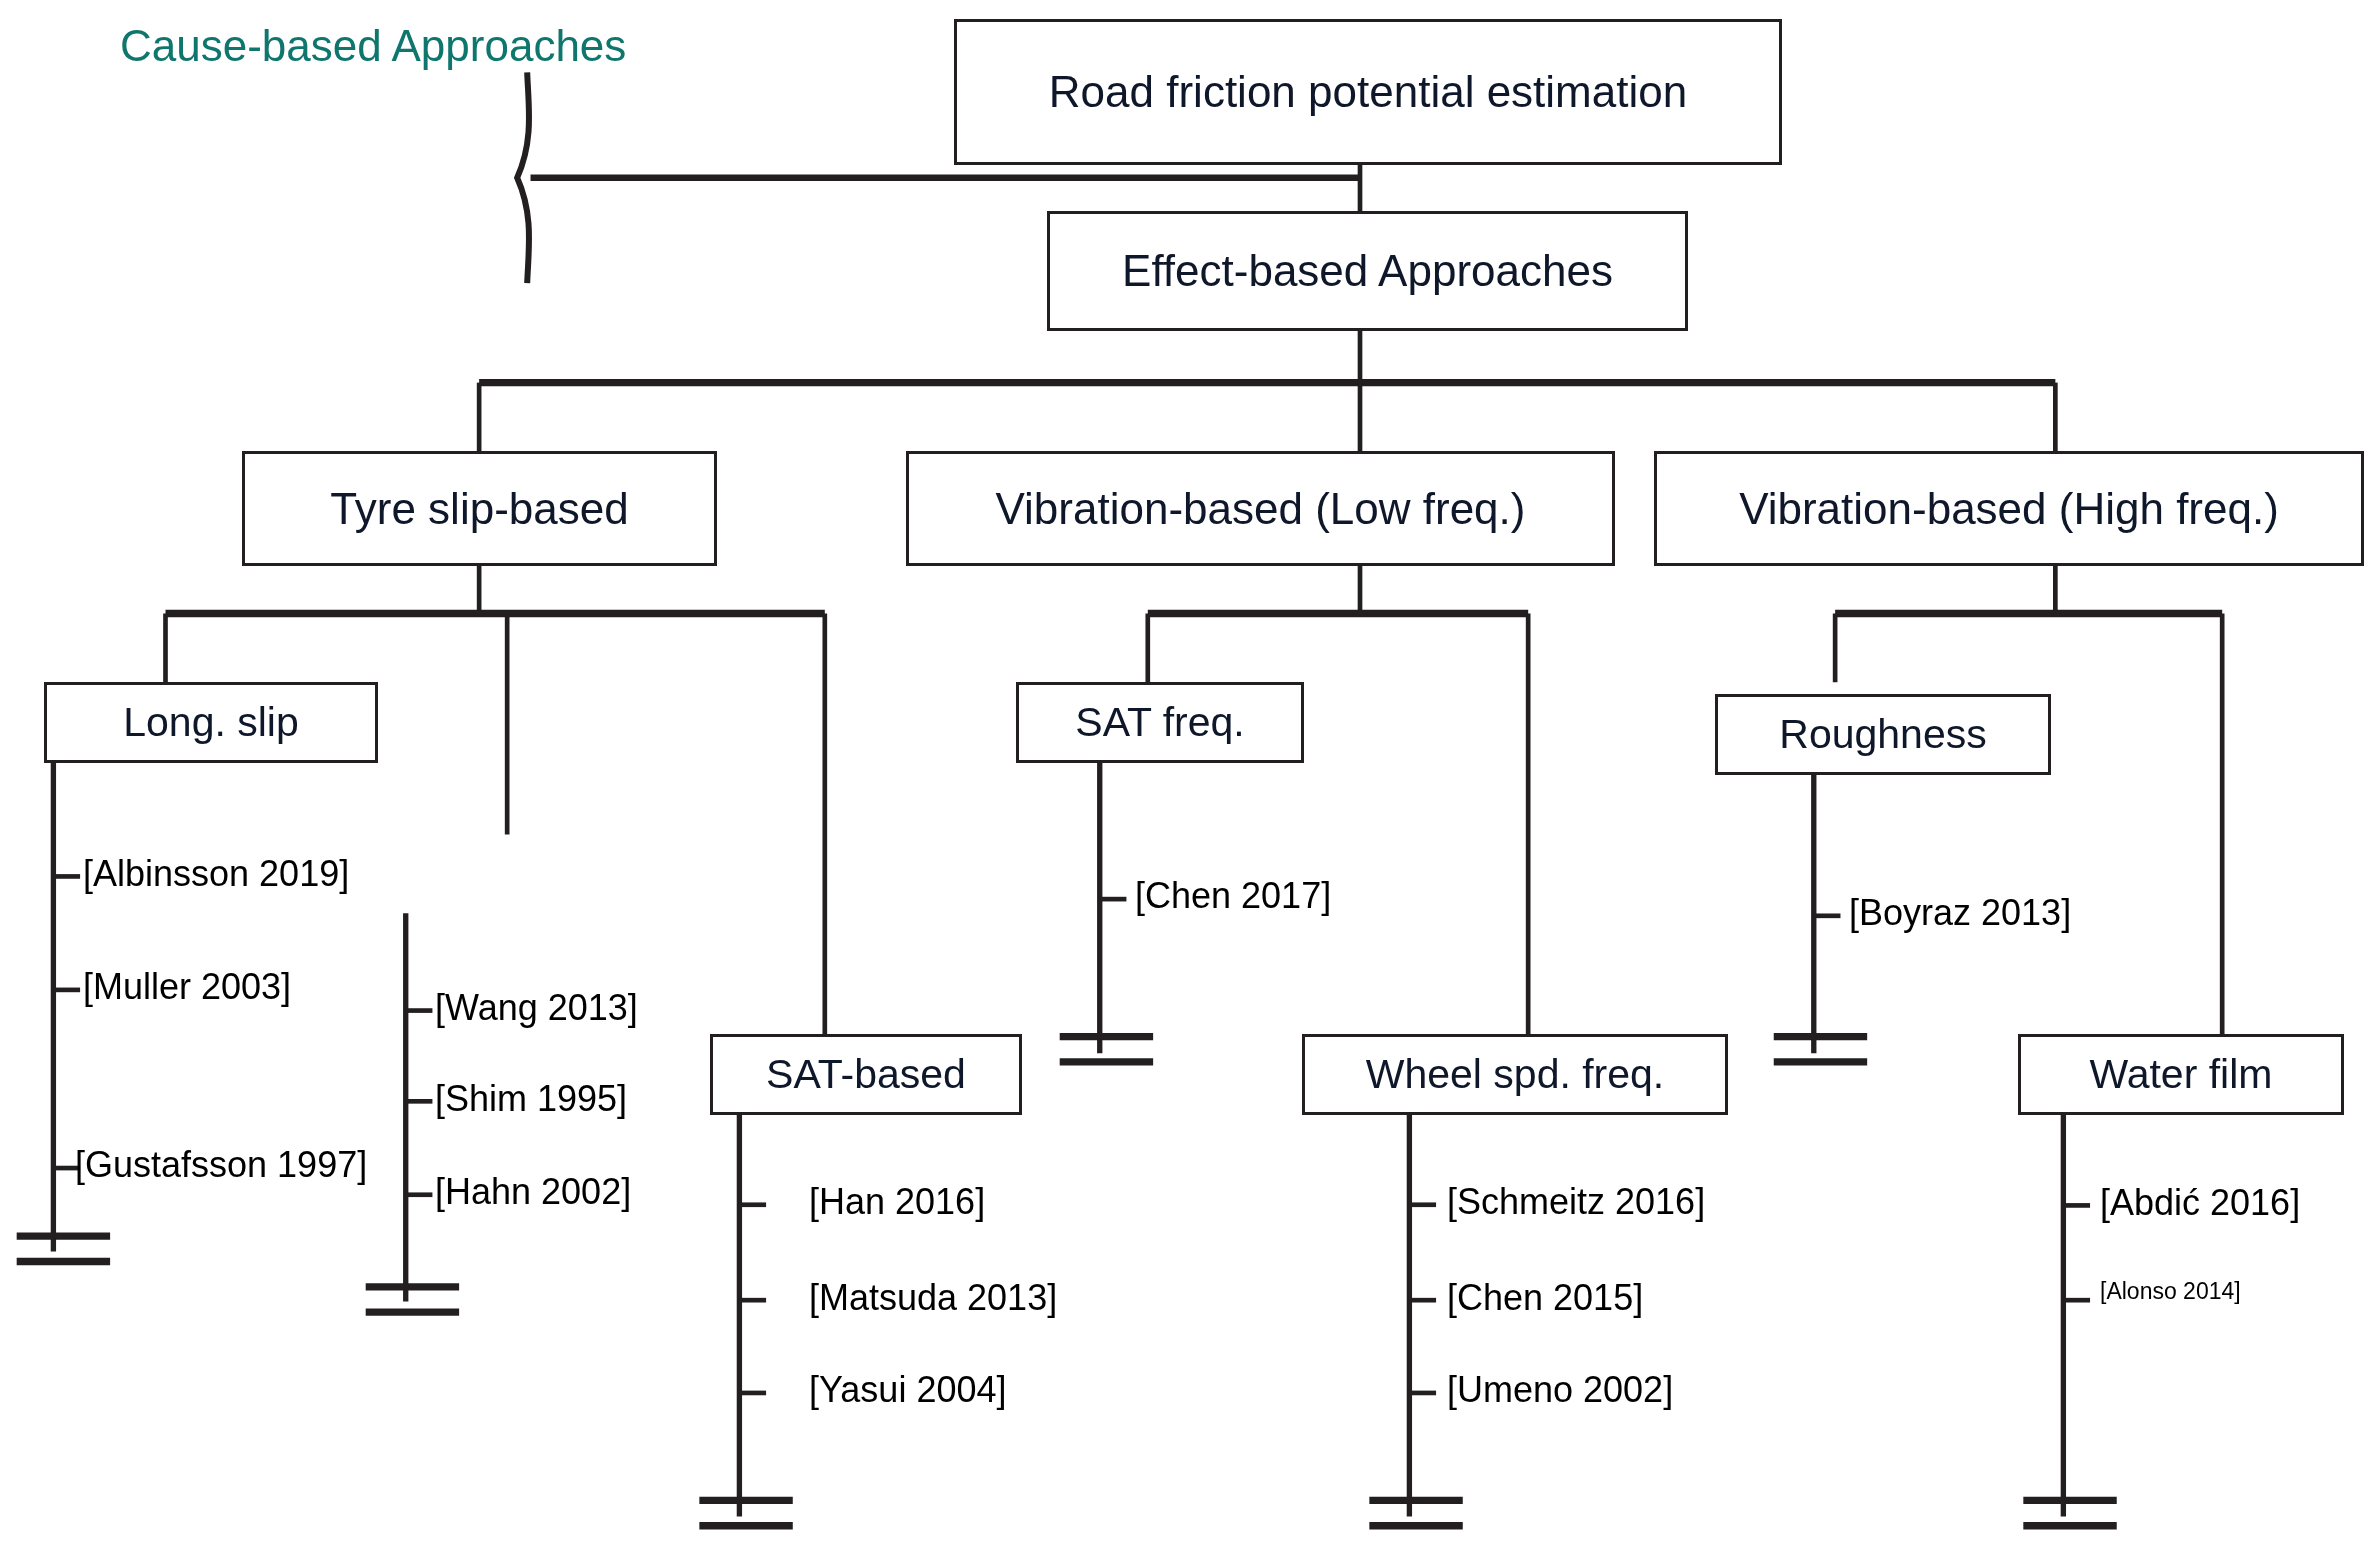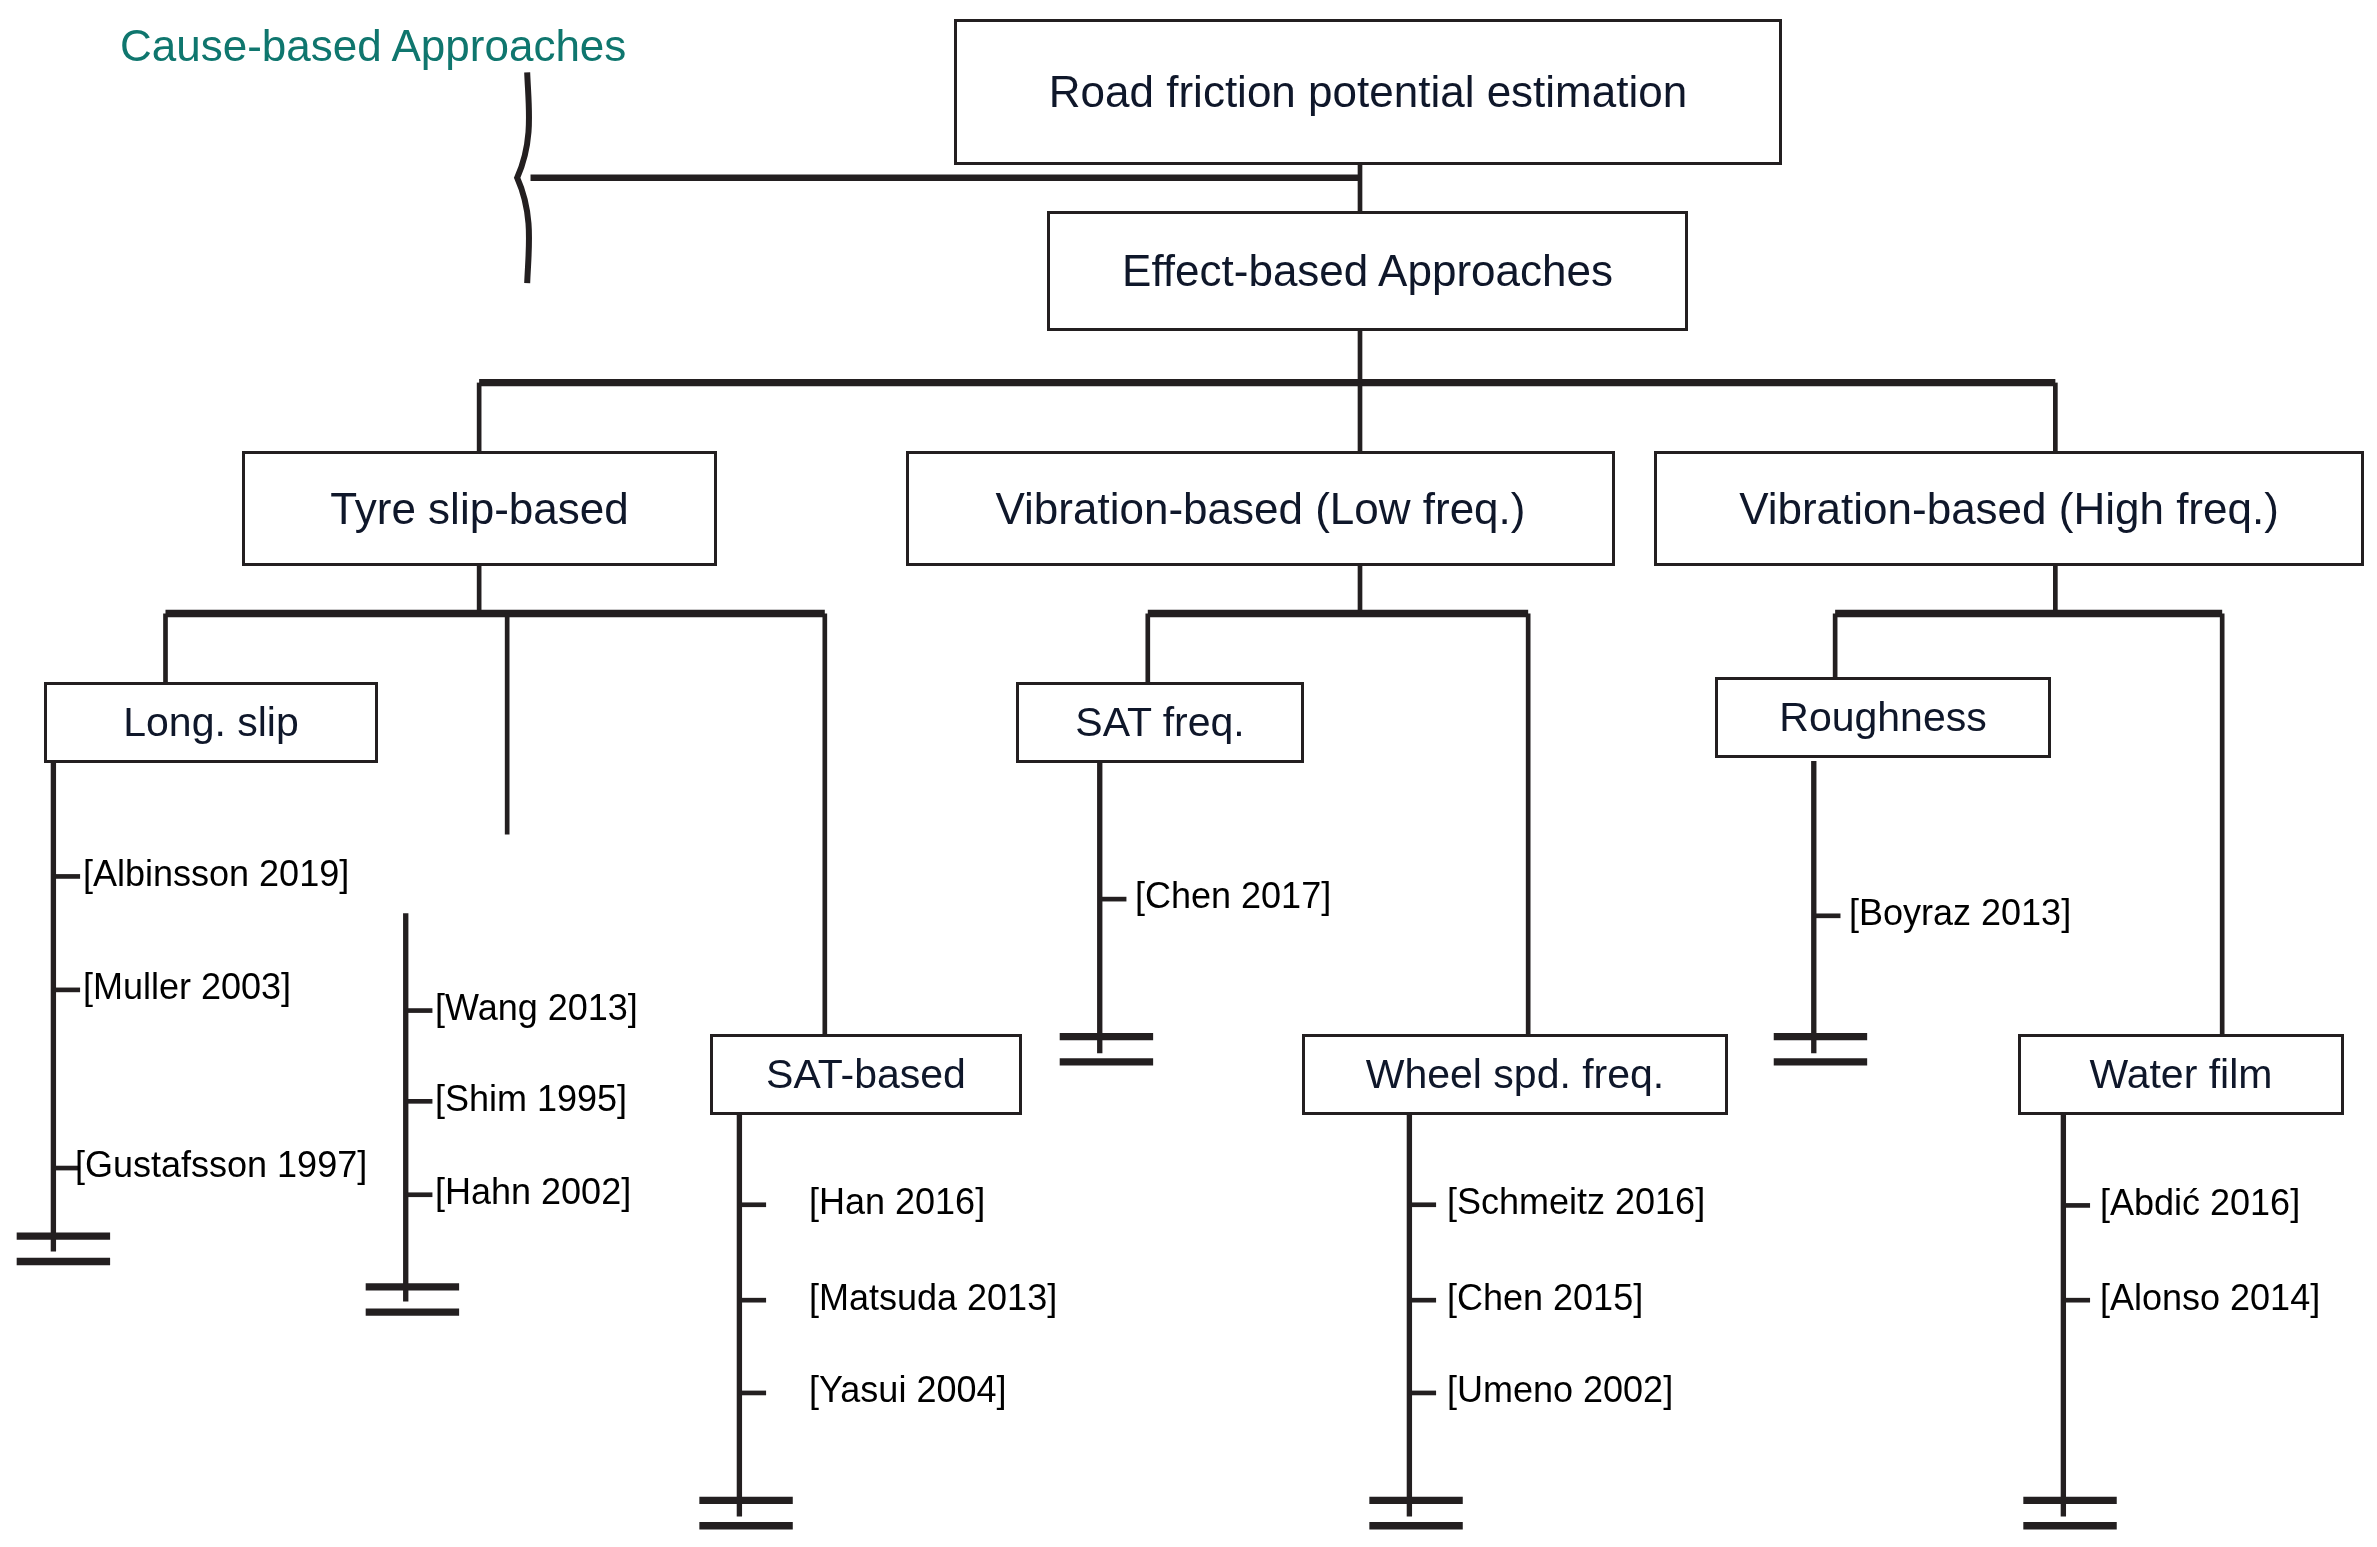--- a/index.html
+++ b/index.html
@@ -145,21 +145,21 @@
 
   <div class="node" style="left:44px; top:682px; width:334px; height:81px; font-size:41px;">Long. slip</div>
 
 
   <div class="node" style="left:710px; top:1034px; width:312px; height:81px; font-size:41px;">SAT-based</div>
 
   <div class="node" style="left:1016px; top:682px; width:288px; height:81px; font-size:41px;">SAT freq.</div>
 
   <div class="node" style="left:1302px; top:1034px; width:426px; height:81px; font-size:41px;">Wheel spd. freq.</div>
 
-  <div class="node" style="left:1715px; top:677px; width:336px; height:81px; font-size:41px;">Roughness</div>
+  <div class="node" style="left:1715px; top:694px; width:336px; height:81px; font-size:41px;">Roughness</div>
 
   <div class="node" style="left:2018px; top:1034px; width:326px; height:81px; font-size:41px;">Water film</div>
 
   <div class="ref" style="left:83px; top:856px; font-size:36px;">[Albinsson 2019]</div>
   <div class="ref" style="left:83px; top:969px; font-size:36px;">[Muller 2003]</div>
   <div class="ref" style="left:75px; top:1147px; font-size:36px;">[Gustafsson 1997]</div>
 
   <div class="ref" style="left:435px; top:990px; font-size:36px;">[Wang 2013]</div>
   <div class="ref" style="left:435px; top:1081px; font-size:36px;">[Shim 1995]</div>
   <div class="ref" style="left:435px; top:1174px; font-size:36px;">[Hahn 2002]</div>
@@ -170,16 +170,16 @@
 
   <div class="ref" style="left:1135px; top:878px; font-size:36px;">[Chen 2017]</div>
 
   <div class="ref" style="left:1447px; top:1184px; font-size:36px;">[Schmeitz 2016]</div>
   <div class="ref" style="left:1447px; top:1280px; font-size:36px;">[Chen 2015]</div>
   <div class="ref" style="left:1447px; top:1372px; font-size:36px;">[Umeno 2002]</div>
 
   <div class="ref" style="left:1849px; top:895px; font-size:36px;">[Boyraz 2013]</div>
 
   <div class="ref" style="left:2100px; top:1185px; font-size:36px;">[Abdić 2016]</div>
-  <div class="ref" style="left:2100px; top:1280px; font-size:36px;">[Alonso 2014]</div>
+  <div class="ref" style="left:2100px; top:1280px; font-size:23px;">[Alonso 2014]</div>
 
 </div>
 
 
 </body></html>

